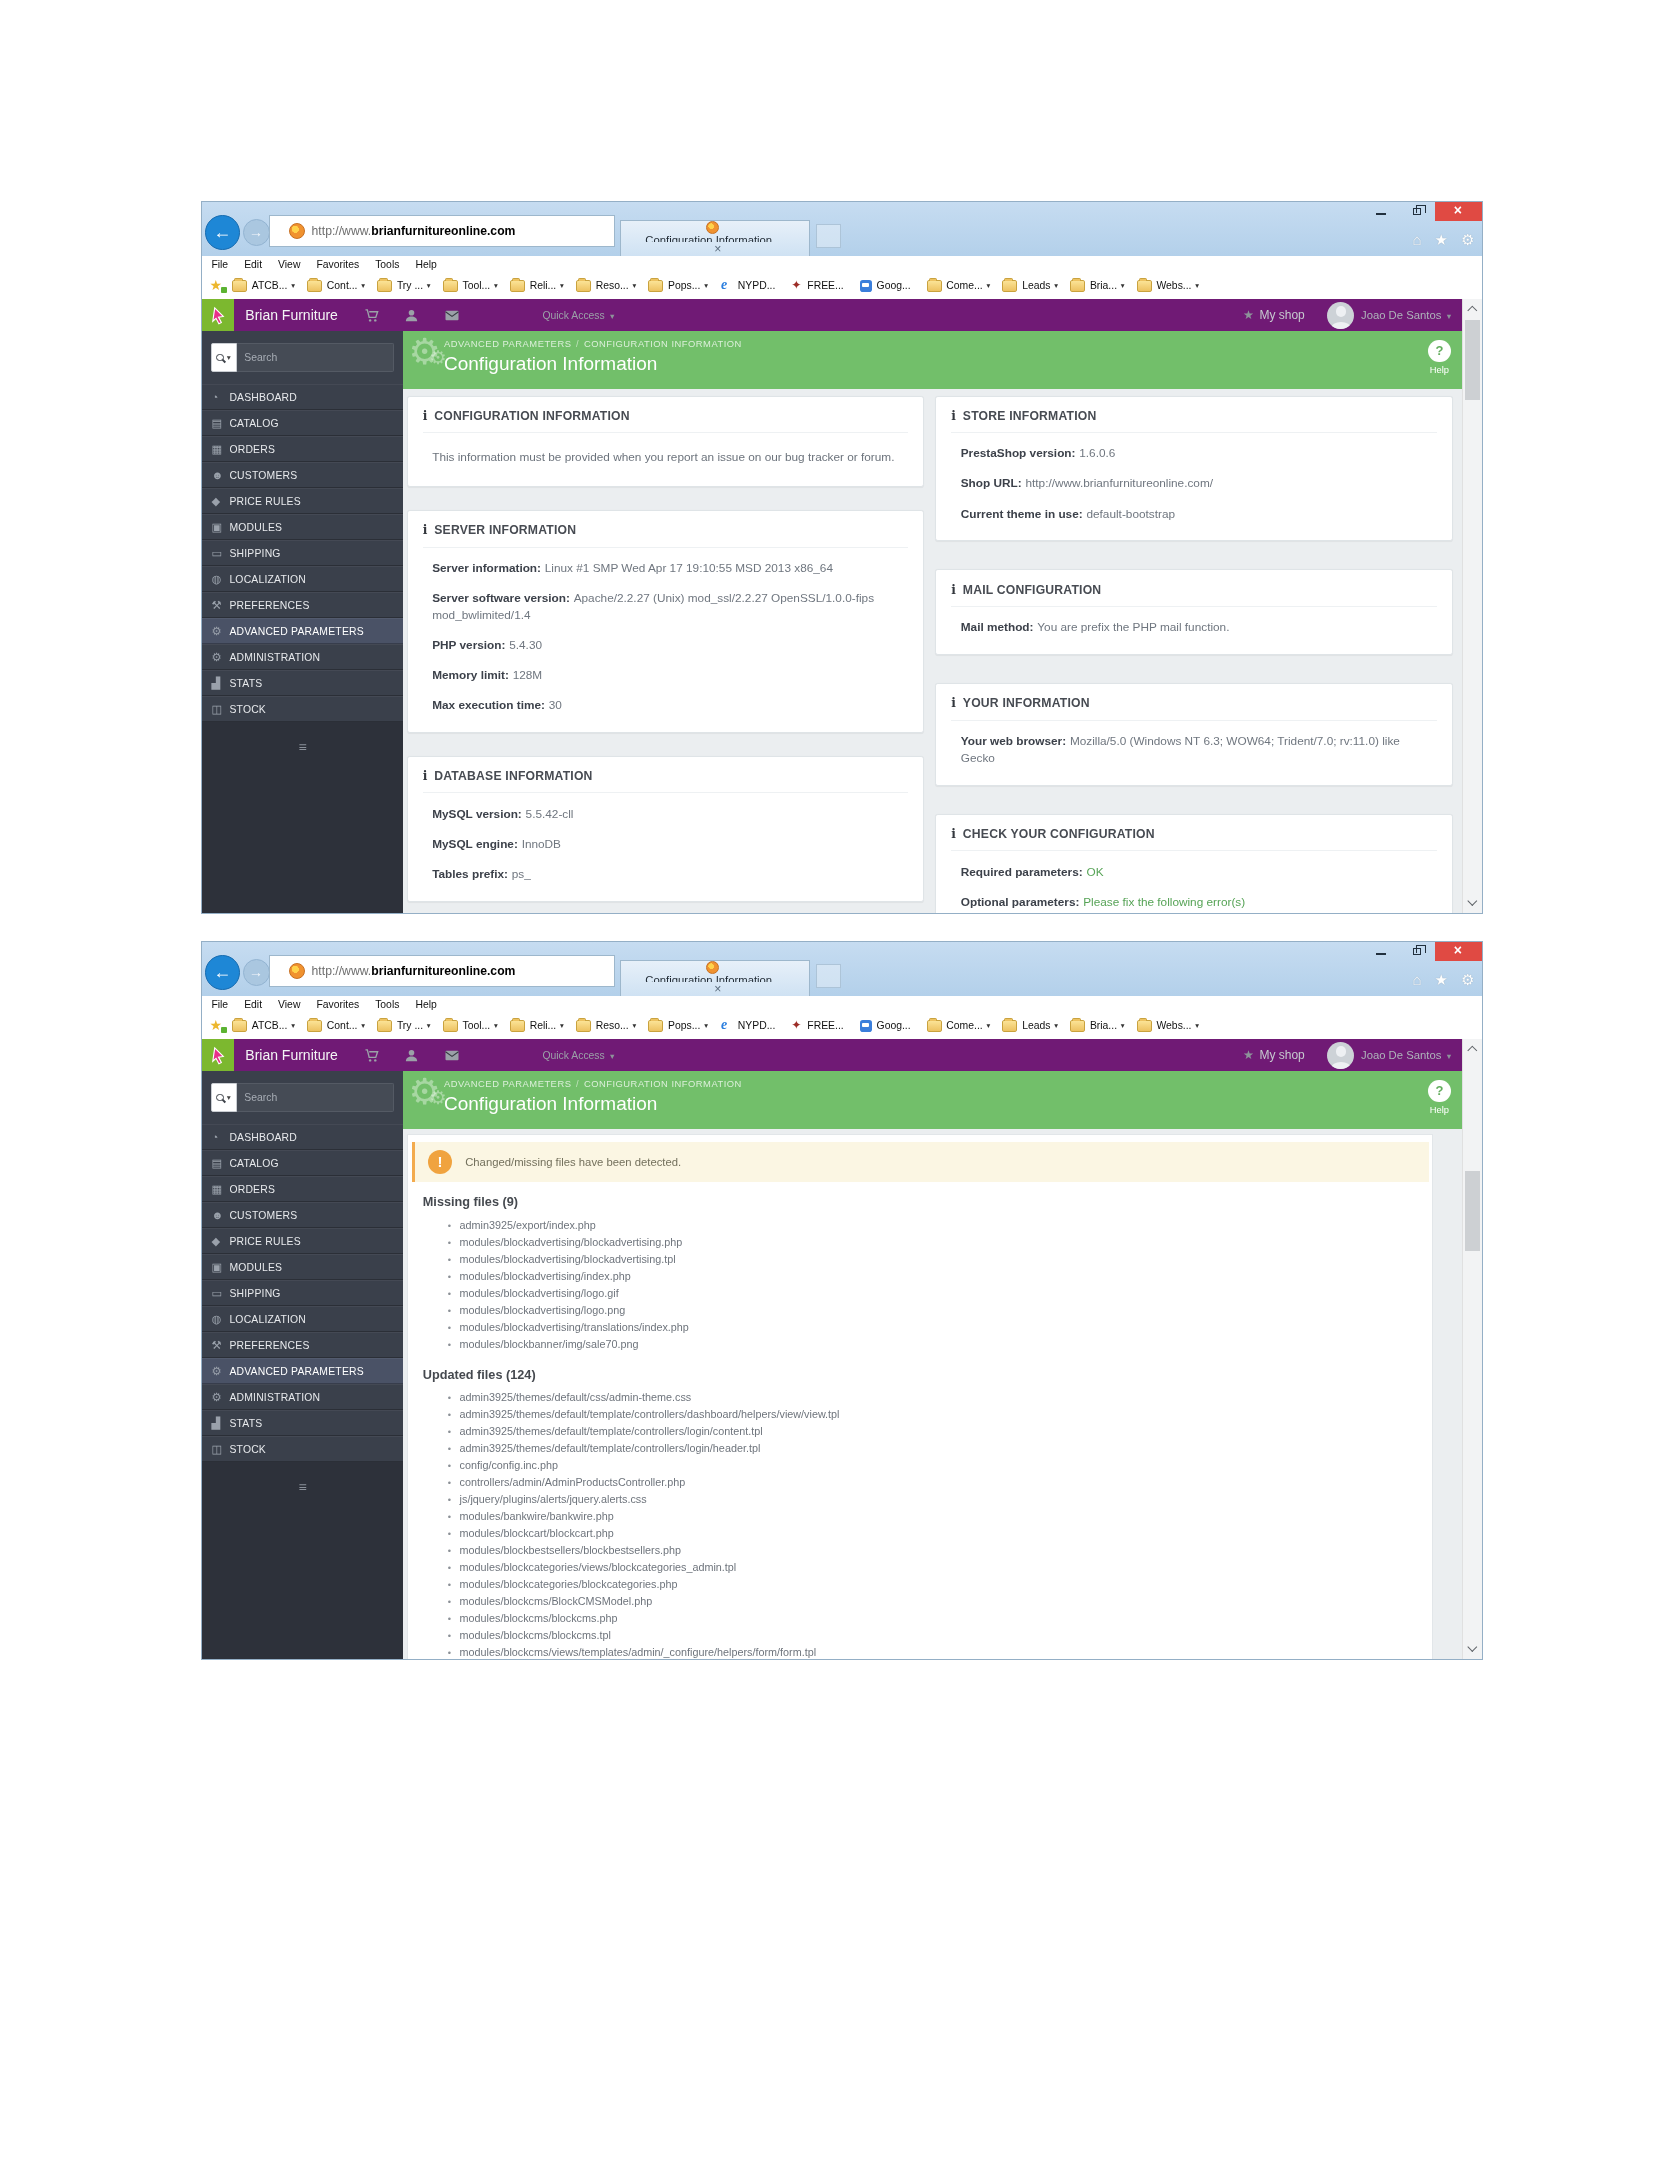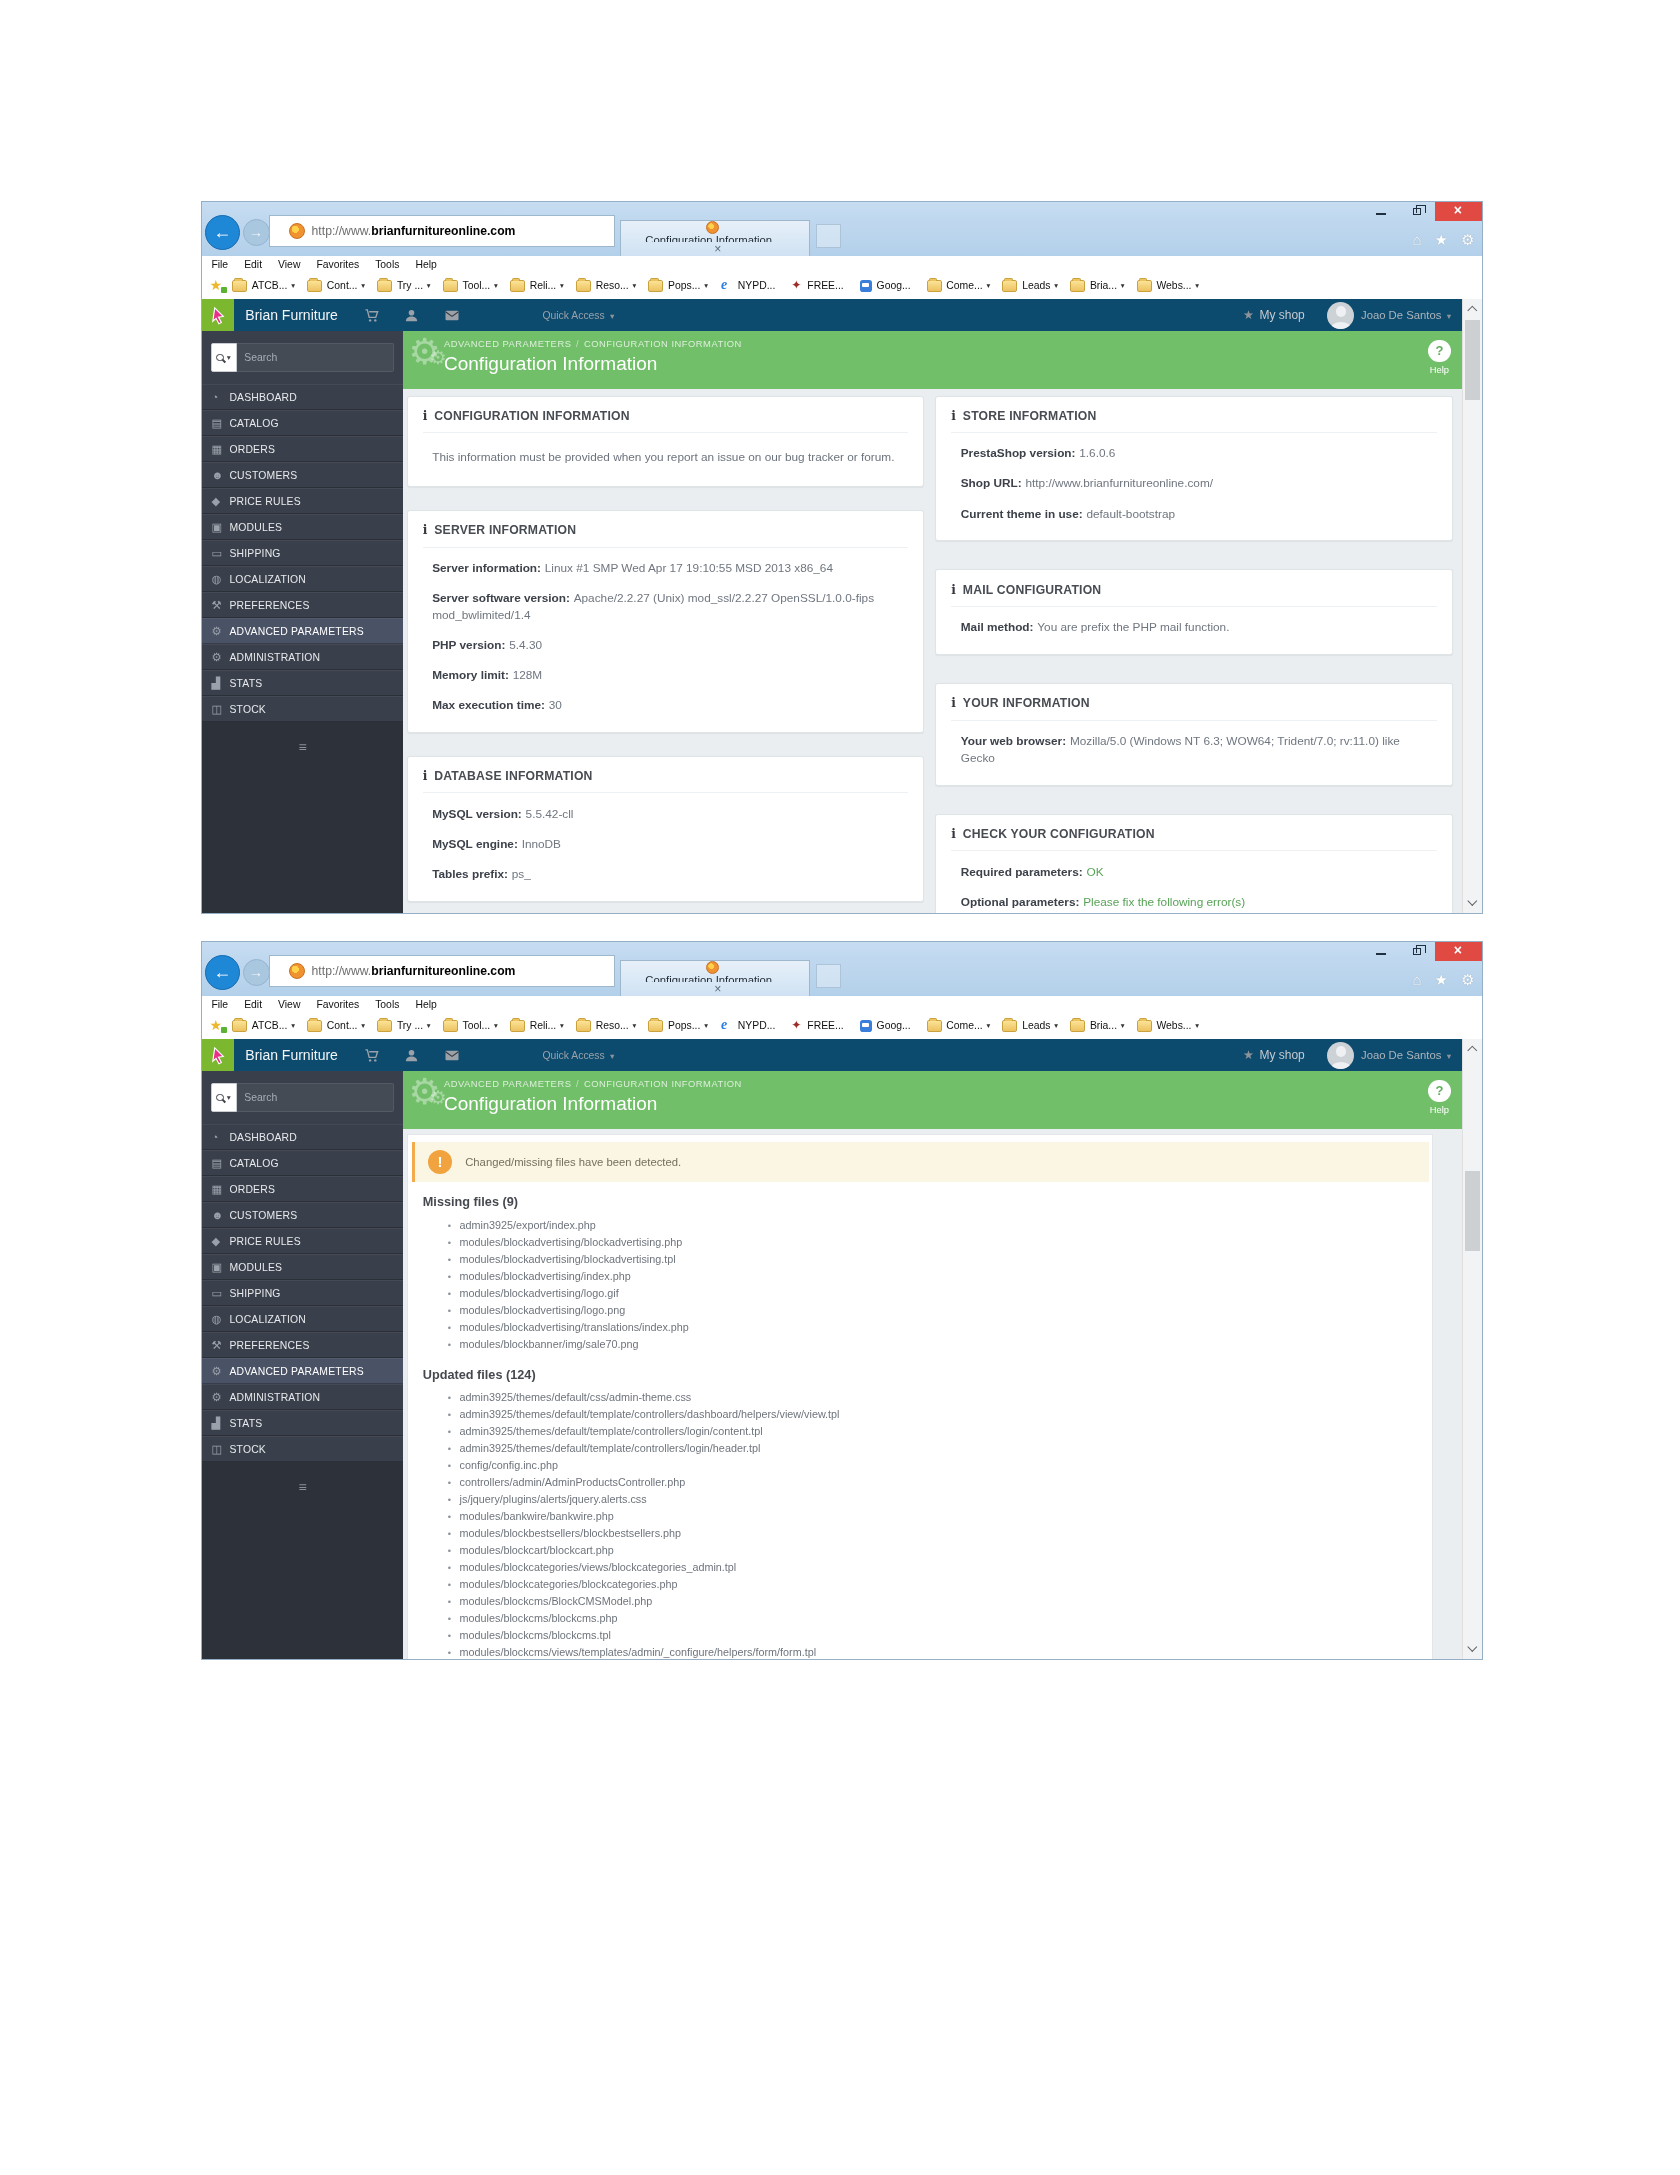--- a/index.html
+++ b/index.html
@@ -66,21 +66,21 @@
   .ic-ie::before { content:"e"; font-family:"Liberation Serif", serif; font-style:italic; font-weight:bold;
     color:#2a7ede; font-size:14px; position:absolute; top:-3.8px; left:0.9px; }
   .ic-gem { width:11.3px; }
   .ic-gem::before { content:"✦"; color:#9c2d27; font-size:12.2px; position:absolute; top:-2.8px; left:0; }
   .ic-gtalk { width:12.2px; height:11.3px; background:#3a7edb; border-radius:2.8px; }
   .ic-gtalk::before { content:""; position:absolute; left:2.8px; top:2.8px; width:6.6px; height:3.8px; background:#fff; border-radius:0.9px; }
   .fav-label { font-size:10.4px; color:#111; }
   .fav-caret { font-size:7.5px; color:#333; margin-left:3.8px; }
 
   
-  .psbar { height:32px; background:#0c4a6e; display:flex; align-items:center; margin-right:20px; }
+  .psbar { height:32px; background:#701a75; display:flex; align-items:center; margin-right:20px; }
   .ps-logo { width:32px; height:32px; background:#7cb82f; display:flex; align-items:center; justify-content:center; flex:none; }
   .ps-brand { color:#f4f5f6; font-size:14px; margin-left:11.3px; margin-right:26px; white-space:nowrap; }
   .ps-ic { margin-right:24.5px; display:flex; align-items:center; }
   .ps-quick { color:#9ba1a8; font-size:10.4px; margin-left:58px; }
   .ps-quick .caret, .ps-user .caret { font-size:7.5px; margin-left:3.8px; color:#8d939a; }
   .ps-right { margin-left:auto; display:flex; align-items:center; margin-right:9.4px; }
   .ps-myshop-star { color:#8d939a; font-size:12.2px; margin-right:5.6px; }
   .ps-myshop { color:#c6cacf; font-size:12px; margin-right:22.6px; }
   .avatar { width:27px; height:27px; border-radius:50%; background:#cdd2d7; position:relative; overflow:hidden; margin-right:6.6px; flex:none; }
   .avatar::before { content:""; position:absolute; top:4.7px; left:8.5px; width:10.4px; height:10.4px; border-radius:50%; background:#eef0f3; }
@@ -754,22 +754,22 @@
           <ul class="file-list">
 
           <li>admin3925/themes/default/css/admin-theme.css</li>
               <li>admin3925/themes/default/template/controllers/dashboard/helpers/view/view.tpl</li>
               <li>admin3925/themes/default/template/controllers/login/content.tpl</li>
               <li>admin3925/themes/default/template/controllers/login/header.tpl</li>
               <li>config/config.inc.php</li>
               <li>controllers/admin/AdminProductsController.php</li>
               <li>js/jquery/plugins/alerts/jquery.alerts.css</li>
               <li>modules/bankwire/bankwire.php</li>
+              <li>modules/blockcart/blockcart.php</li>
               <li>modules/blockbestsellers/blockbestsellers.php</li>
-              <li>modules/blockcart/blockcart.php</li>
               <li>modules/blockcategories/views/blockcategories_admin.tpl</li>
               <li>modules/blockcategories/blockcategories.php</li>
               <li>modules/blockcms/BlockCMSModel.php</li>
               <li>modules/blockcms/blockcms.php</li>
               <li>modules/blockcms/blockcms.tpl</li>
               <li>modules/blockcms/views/templates/admin/_configure/helpers/form/form.tpl</li>
             </ul>
         </div>
       </div>
     </div>

